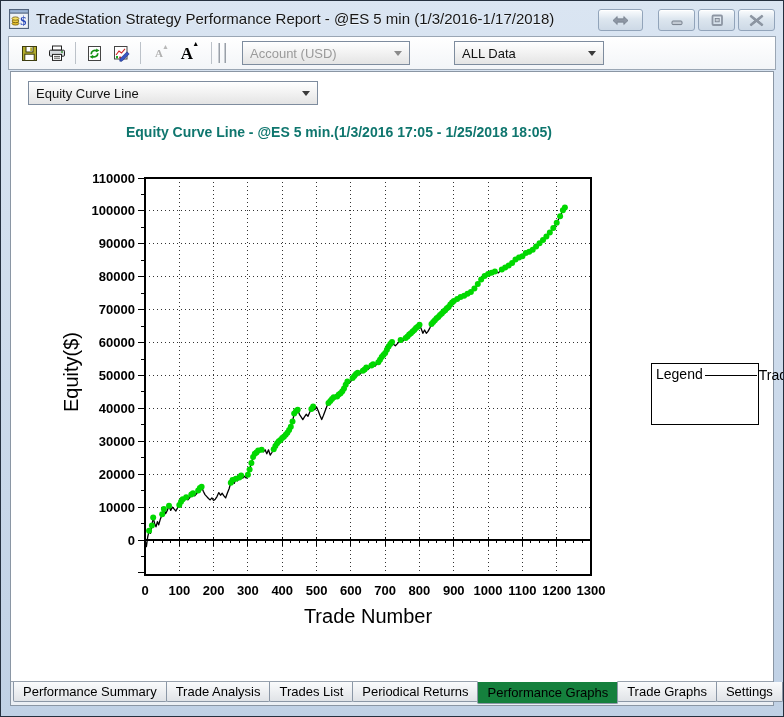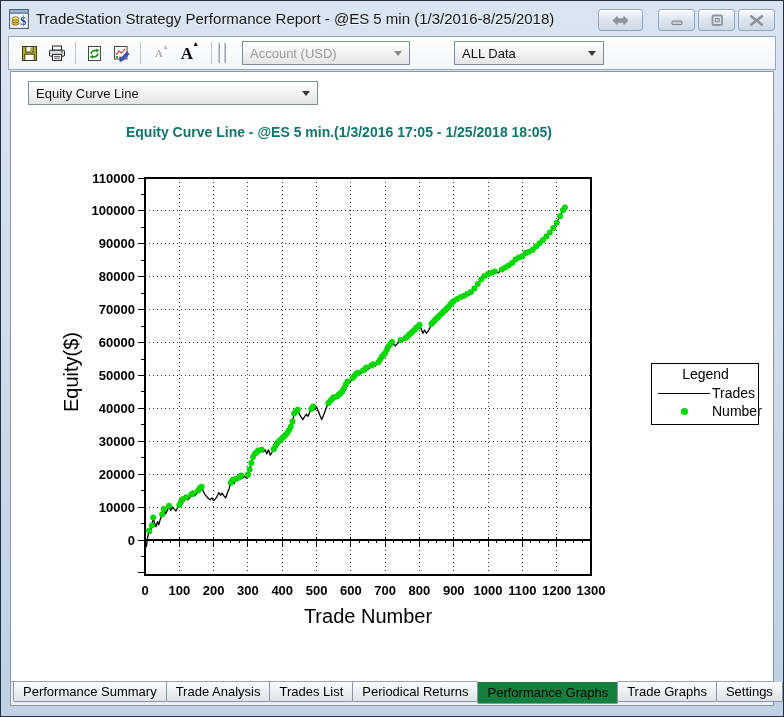--- a/index.html
+++ b/index.html
@@ -51,21 +51,21 @@
     position:absolute;left:9px;right:9px;top:70px;bottom:10px;
     background:#fff;border:1px solid #8a96a4;
   }
   #view-combo{position:absolute;left:17px;top:9px;width:290px;height:24px;z-index:5;}
   #chart-title{position:absolute;left:0;top:52px;width:656px;text-align:center;font-size:14px;font-weight:bold;color:#0f766e;z-index:4;}
   #chart-svg{position:absolute;left:0;top:0;width:762px;height:633px;}
   
   #legend{
     position:absolute;left:640px;top:291px;width:108px;height:62px;
     border:1.5px solid #000;background:#fff;z-index:4;
-    display:flex;flex-direction:column;padding:2px 3px 2px 4px;
+    display:flex;flex-direction:row;padding:2px 3px 2px 4px;
   }
   #legend .legend-title{text-align:center;font-size:14px;color:#000;margin-bottom:2px;}
   .legend-row{display:flex;align-items:center;height:18px;}
   .legend-row .sample{flex:0 0 56px;display:flex;align-items:center;justify-content:center;}
   .sample-line{display:block;width:52px;height:0;border-top:1.6px solid #000;}
   .sample-dot{display:block;width:7px;height:7px;border-radius:50%;}
   .legend-row .llabel{flex:1;text-align:right;font-size:14px;color:#000;}
   
   #tabstrip{
     position:absolute;left:0;right:0;bottom:0;height:24px;
@@ -91,21 +91,21 @@
     <div id="app-icon">
       <svg viewBox="0 0 18 18" width="20" height="20">
         <rect x="0.5" y="0.5" width="17" height="17" fill="#eef2f7" stroke="#51637d"></rect>
         <rect x="0.5" y="0.5" width="17" height="3.2" fill="#9db5d6" stroke="#51637d"></rect>
         <ellipse cx="5.8" cy="13" rx="3.1" ry="1.5" fill="#e3bd2e" stroke="#6f5a0e" stroke-width="0.7"></ellipse>
         <ellipse cx="5.8" cy="10.8" rx="3.1" ry="1.5" fill="#eecd44" stroke="#6f5a0e" stroke-width="0.7"></ellipse>
         <ellipse cx="5.8" cy="8.6" rx="3.1" ry="1.5" fill="#f6df63" stroke="#6f5a0e" stroke-width="0.7"></ellipse>
         <text x="12.8" y="14.6" font-size="11" font-weight="bold" fill="#2747b8" text-anchor="middle" font-family="'Liberation Serif',serif">$</text>
       </svg>
     </div>
-    <div id="title-text">TradeStation Strategy Performance Report - @ES 5 min (1/3/2016-8/25/2018)</div>
+    <div id="title-text">TradeStation Strategy Performance Report - @ES 5 min (1/3/2016-1/17/2018)</div>
     <div id="win-buttons">
       <div class="winbtn wide">
         <svg width="17" height="11" viewBox="0 0 17 11">
           <path d="M1 5.5 L5.2 1.5 L5.2 3.8 L11.8 3.8 L11.8 1.5 L16 5.5 L11.8 9.5 L11.8 7.2 L5.2 7.2 L5.2 9.5 Z" fill="#8d96a3" stroke="#6e7885" stroke-width="0.7"></path>
         </svg>
       </div>
       <div class="winbtn">
         <svg width="16" height="12" viewBox="0 0 16 12">
           <rect x="3" y="7" width="10" height="3.6" rx="1" fill="#c3cad3" stroke="#757e8b"></rect>
         </svg>

